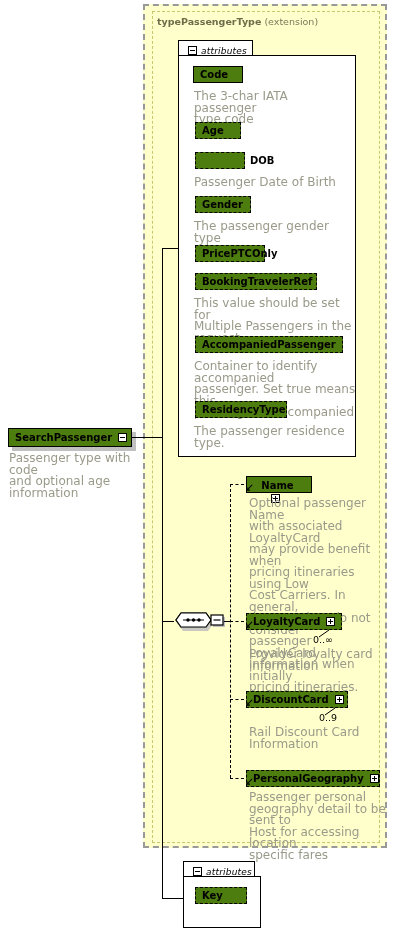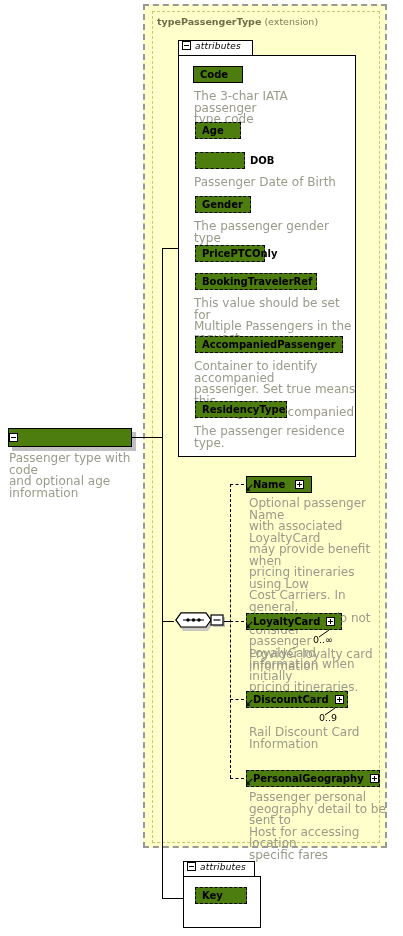--- a/index.html
+++ b/index.html
@@ -44,21 +44,22 @@
     box-sizing:border-box;
   }
   .attrhdr{
     position:absolute;
     background:#ffffff;
     border:1px solid #000000;
     border-bottom:none;
     box-sizing:border-box;
     height:20px;
     display:flex;
-    padding-left:3px;
+    align-items:center;
+    padding-left:9px;
   }
   .attrhdr .lbl{
     font-style:italic;
     font-size:9px;
     margin-left:4px;
     color:#000;
     letter-spacing:0.2px;
   }
   .pmbox{
     width:9px;height:9px;
@@ -195,20 +196,21 @@
 
 <div class="shadow" style="left:199px;top:405px;width:92px;height:17px;"></div>
 <div class="node dashed" style="left:195px;top:401px;width:92px;">
   <span class="nm">ResidencyType</span>
 </div>
 <div class="desc" style="left:194px;top:426px;width:165px;">The passenger residence
 type.</div>
 
 <div class="shadow" style="left:12px;top:432px;width:124px;height:19px;"></div>
 <div class="node solid" style="left:8px;top:428px;width:124px;height:19px;justify-content:space-between;padding-right:3px;">
+  <span class="nm">SearchPassenger</span>
   <span class="exp"></span>
 </div>
 <div class="desc" style="left:9px;top:453px;width:140px;">Passenger type with code
 and optional age information</div>
 
 <div class="ln lnh" style="left:132px;top:437px;width:30px;"></div>
 
 <div class="ln lnv" style="left:162px;top:248px;height:190px;"></div>
 <div class="ln lnv" style="left:162px;top:437px;height:184px;"></div>
 <div class="ln lnv" style="left:162px;top:437px;height:461px;"></div>
@@ -236,21 +238,21 @@
 
 <div class="dlnv" style="left:230px;top:484px;height:294px;"></div>
 <div class="ln lnh" style="left:224px;top:621px;width:7px;"></div>
 
 <div class="dln" style="left:230px;top:484px;width:14px;"></div>
 <div class="dln" style="left:230px;top:621px;width:14px;"></div>
 <div class="dln" style="left:230px;top:699px;width:14px;"></div>
 <div class="dln" style="left:230px;top:778px;width:14px;"></div>
 
 <div class="shadow" style="left:250px;top:480px;width:66px;height:17px;"></div>
-<div class="node solid" style="left:246px;top:476px;width:66px;justify-content:space-between;padding-right:3px;">
+<div class="node solid" style="left:246px;top:476px;width:66px;justify-content:space-between;padding-right:3px;flex-direction:column;">
   <span class="nm">Name</span>
   <span class="exp plus"></span>
 </div>
 <svg class="refarrow" style="left:246px;top:484px;" width="8" height="8" viewBox="0 0 8 8">
   <path d="M7,1 L1,7 M1,7 L1,3.5 M1,7 L4.5,7" stroke="#000" stroke-width="1.2" fill="none"></path>
 </svg>
 <div class="desc" style="left:249px;top:498px;width:130px;">Optional passenger Name
 with associated LoyaltyCard
 may provide benefit when
 pricing itineraries using Low

